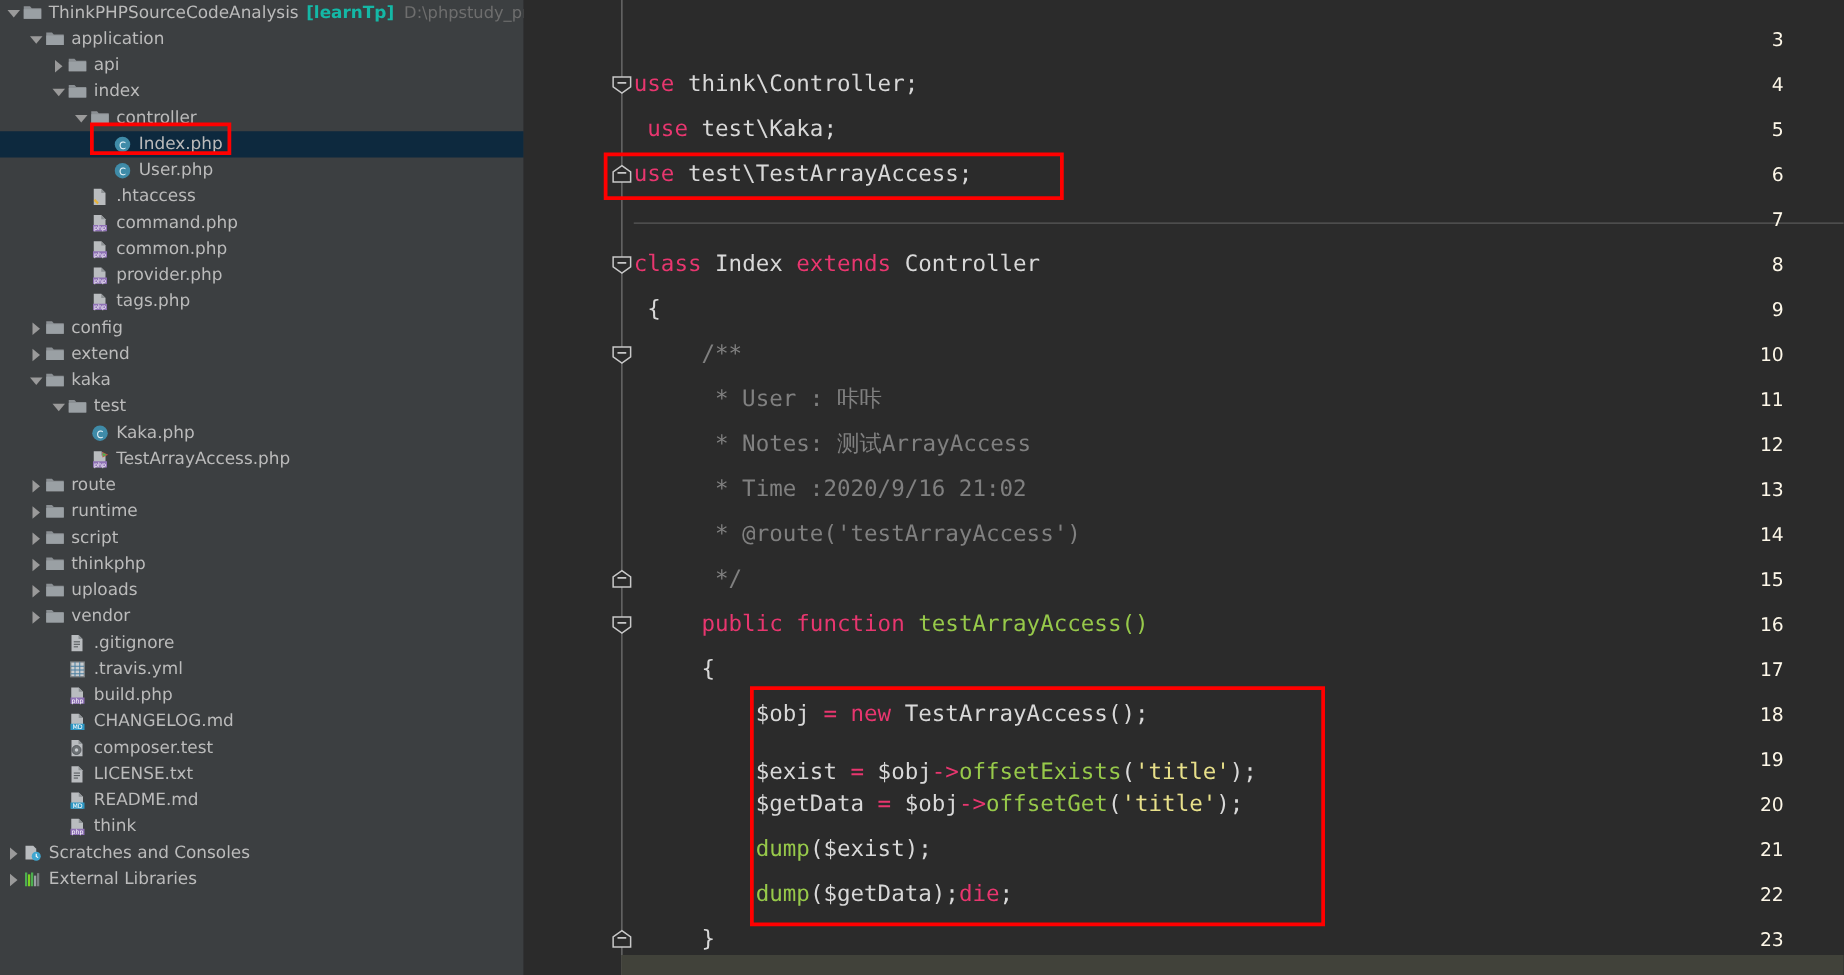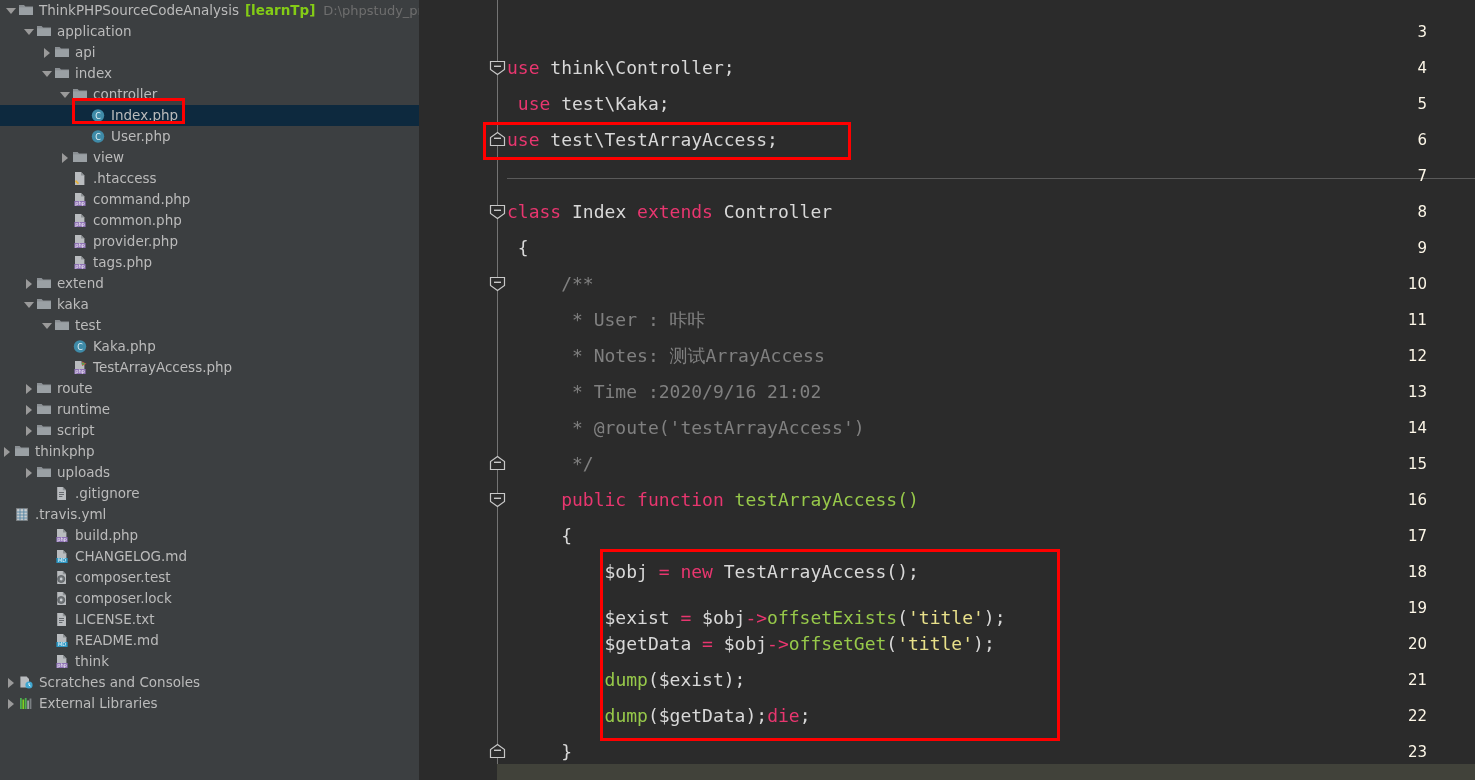--- a/index.html
+++ b/index.html
@@ -34,21 +34,21 @@
     border-top:6px solid #9a9a9a;
   }
   .arrow.right::before{
     content:"";position:absolute;left:4px;top:6px;
     border-top:5px solid transparent;border-bottom:5px solid transparent;
     border-left:6px solid #9a9a9a;
   }
   .ico{width:17px;height:21px;flex:0 0 17px;position:relative;display:inline-block;margin-right:4px;}
   .ico svg{position:absolute;left:0;top:3px;}
   .hdr-path{color:#6e6e6e;margin-left:8px;font-size:13px;}
-  .hdr-mod{color:#84cc16;font-weight:bold;}
+  .hdr-mod{color:#14b8a6;font-weight:bold;}
 
   
   #editor{
     flex:1 1 auto;height:780px;background:#2b2b2b;position:relative;overflow:hidden;
   }
   #gutter{
     position:absolute;left:0;top:0;width:78px;height:780px;background:#2b2b2b;
   }
   .lnum{
     position:absolute;right:48px;width:40px;text-align:right;
@@ -153,30 +153,20 @@
           <span class="arrow"></span>
           <span class="ico">
             <svg width="16" height="15" viewBox="0 0 16 15">
               <circle cx="8" cy="7.5" r="6.2" fill="#3f8ba8"></circle>
               <text x="8" y="11" font-size="8" fill="#e7f3f8" text-anchor="middle" font-family="DejaVu Sans">C</text>
             </svg>
           </span>
           <span class="lbl">User.php</span>
         </div>
         <div class="tree-row" style="padding-left: 58px;">
-          <span class="arrow right"></span>
-          <span class="ico">
-            <svg width="16" height="15" viewBox="0 0 16 15">
-              <path d="M1 2h4.6L7 3.6h8V12H1z" fill="#8a8f93"></path>
-              <path d="M1 4.4h14V12H1z" fill="#9aa0a4"></path>
-            </svg>
-          </span>
-          <span class="lbl">view</span>
-        </div>
-        <div class="tree-row" style="padding-left: 58px;">
           <span class="arrow"></span>
           <span class="ico">
             <svg width="16" height="15" viewBox="0 0 16 15">
               <path d="M3 1h6l3.4 3.4V14H3z" fill="#b9bcbf"></path>
               <path d="M9 1l3.4 3.4H9z" fill="#8d9194"></path>
               <path d="M4 9l3 3-1 1.5-3-3z" fill="#e8b33a"></path>
             </svg>
           </span>
           <span class="lbl">.htaccess</span>
         </div>
@@ -220,20 +210,30 @@
           <span class="arrow"></span>
           <span class="ico">
             <svg width="16" height="15" viewBox="0 0 16 15">
               <path d="M3 1h6l3.4 3.4V14H3z" fill="#b9bcbf"></path>
               <path d="M9 1l3.4 3.4H9z" fill="#8d9194"></path>
               <rect x="2.4" y="9" width="11.2" height="5" fill="#8e71b5"></rect>
               <text x="8" y="13.3" font-size="5" fill="#fff" text-anchor="middle" font-family="DejaVu Sans">php</text>
             </svg>
           </span>
           <span class="lbl">tags.php</span>
+        </div>
+        <div class="tree-row" style="padding-left: 22px;">
+          <span class="arrow right"></span>
+          <span class="ico">
+            <svg width="16" height="15" viewBox="0 0 16 15">
+              <path d="M1 2h4.6L7 3.6h8V12H1z" fill="#8a8f93"></path>
+              <path d="M1 4.4h14V12H1z" fill="#9aa0a4"></path>
+            </svg>
+          </span>
+          <span class="lbl">config</span>
         </div>
         <div class="tree-row" style="padding-left: 22px;">
           <span class="arrow right"></span>
           <span class="ico">
             <svg width="16" height="15" viewBox="0 0 16 15">
               <path d="M1 2h4.6L7 3.6h8V12H1z" fill="#8a8f93"></path>
               <path d="M1 4.4h14V12H1z" fill="#9aa0a4"></path>
             </svg>
           </span>
           <span class="lbl">extend</span>
@@ -305,56 +305,66 @@
         <div class="tree-row" style="padding-left: 22px;">
           <span class="arrow right"></span>
           <span class="ico">
             <svg width="16" height="15" viewBox="0 0 16 15">
               <path d="M1 2h4.6L7 3.6h8V12H1z" fill="#8a8f93"></path>
               <path d="M1 4.4h14V12H1z" fill="#9aa0a4"></path>
             </svg>
           </span>
           <span class="lbl">script</span>
         </div>
-        <div class="tree-row" style="">
+        <div class="tree-row" style="padding-left: 22px;">
           <span class="arrow right"></span>
           <span class="ico">
             <svg width="16" height="15" viewBox="0 0 16 15">
               <path d="M1 2h4.6L7 3.6h8V12H1z" fill="#8a8f93"></path>
               <path d="M1 4.4h14V12H1z" fill="#9aa0a4"></path>
             </svg>
           </span>
           <span class="lbl">thinkphp</span>
         </div>
         <div class="tree-row" style="padding-left: 22px;">
           <span class="arrow right"></span>
           <span class="ico">
             <svg width="16" height="15" viewBox="0 0 16 15">
               <path d="M1 2h4.6L7 3.6h8V12H1z" fill="#8a8f93"></path>
               <path d="M1 4.4h14V12H1z" fill="#9aa0a4"></path>
             </svg>
           </span>
           <span class="lbl">uploads</span>
+        </div>
+        <div class="tree-row" style="padding-left: 22px;">
+          <span class="arrow right"></span>
+          <span class="ico">
+            <svg width="16" height="15" viewBox="0 0 16 15">
+              <path d="M1 2h4.6L7 3.6h8V12H1z" fill="#8a8f93"></path>
+              <path d="M1 4.4h14V12H1z" fill="#9aa0a4"></path>
+            </svg>
+          </span>
+          <span class="lbl">vendor</span>
         </div>
         <div class="tree-row" style="padding-left: 40px;">
           <span class="arrow"></span>
           <span class="ico">
             <svg width="16" height="15" viewBox="0 0 16 15">
               <path d="M3.2 1h5.6L12 4.2V14H3.2z" fill="#b9bcbf"></path>
               <path d="M8.8 1L12 4.2H8.8z" fill="#8d9194"></path>
               <g fill="#5b5f62">
                 <rect x="5" y="6" width="5" height="0.9"></rect>
                 <rect x="5" y="8" width="5" height="0.9"></rect>
                 <rect x="5" y="10" width="3.4" height="0.9"></rect>
               </g>
             </svg>
           </span>
           <span class="lbl">.gitignore</span>
         </div>
-        <div class="tree-row" style="">
+        <div class="tree-row" style="padding-left: 40px;">
           <span class="arrow"></span>
           <span class="ico">
             <svg width="16" height="15" viewBox="0 0 16 15">
               <rect x="2.6" y="1.6" width="10.8" height="11.8" fill="#c9cdd0" stroke="#7d8285"></rect>
               <g stroke="#4b7fa0" stroke-width="0.8">
                 <path d="M2.6 5h10.8M2.6 8h10.8M2.6 11h10.8M6 1.6v11.8M9.8 1.6v11.8"></path>
               </g>
             </svg>
           </span>
           <span class="lbl">.travis.yml</span>
@@ -387,32 +397,20 @@
           <span class="arrow"></span>
           <span class="ico">
             <svg width="16" height="15" viewBox="0 0 16 15">
               <path d="M3.2 1h5.6L12 4.2V14H3.2z" fill="#b9bcbf"></path>
               <path d="M8.8 1L12 4.2H8.8z" fill="#8d9194"></path>
               <circle cx="7.2" cy="9" r="3.6" fill="#6e7376" stroke="#4a4e51" stroke-width="0.6"></circle>
               <circle cx="7.2" cy="9" r="1.4" fill="#c9cdd0"></circle>
             </svg>
           </span>
           <span class="lbl">composer.test</span>
-        </div>
-        <div class="tree-row" style="padding-left: 40px;">
-          <span class="arrow"></span>
-          <span class="ico">
-            <svg width="16" height="15" viewBox="0 0 16 15">
-              <path d="M3.2 1h5.6L12 4.2V14H3.2z" fill="#b9bcbf"></path>
-              <path d="M8.8 1L12 4.2H8.8z" fill="#8d9194"></path>
-              <circle cx="7.2" cy="9" r="3.6" fill="#6e7376" stroke="#4a4e51" stroke-width="0.6"></circle>
-              <circle cx="7.2" cy="9" r="1.4" fill="#c9cdd0"></circle>
-            </svg>
-          </span>
-          <span class="lbl">composer.lock</span>
         </div>
         <div class="tree-row" style="padding-left: 40px;">
           <span class="arrow"></span>
           <span class="ico">
             <svg width="16" height="15" viewBox="0 0 16 15">
               <path d="M3.2 1h5.6L12 4.2V14H3.2z" fill="#b9bcbf"></path>
               <path d="M8.8 1L12 4.2H8.8z" fill="#8d9194"></path>
               <g fill="#5b5f62">
                 <rect x="5" y="6" width="5" height="0.9"></rect>
                 <rect x="5" y="8" width="5" height="0.9"></rect>

